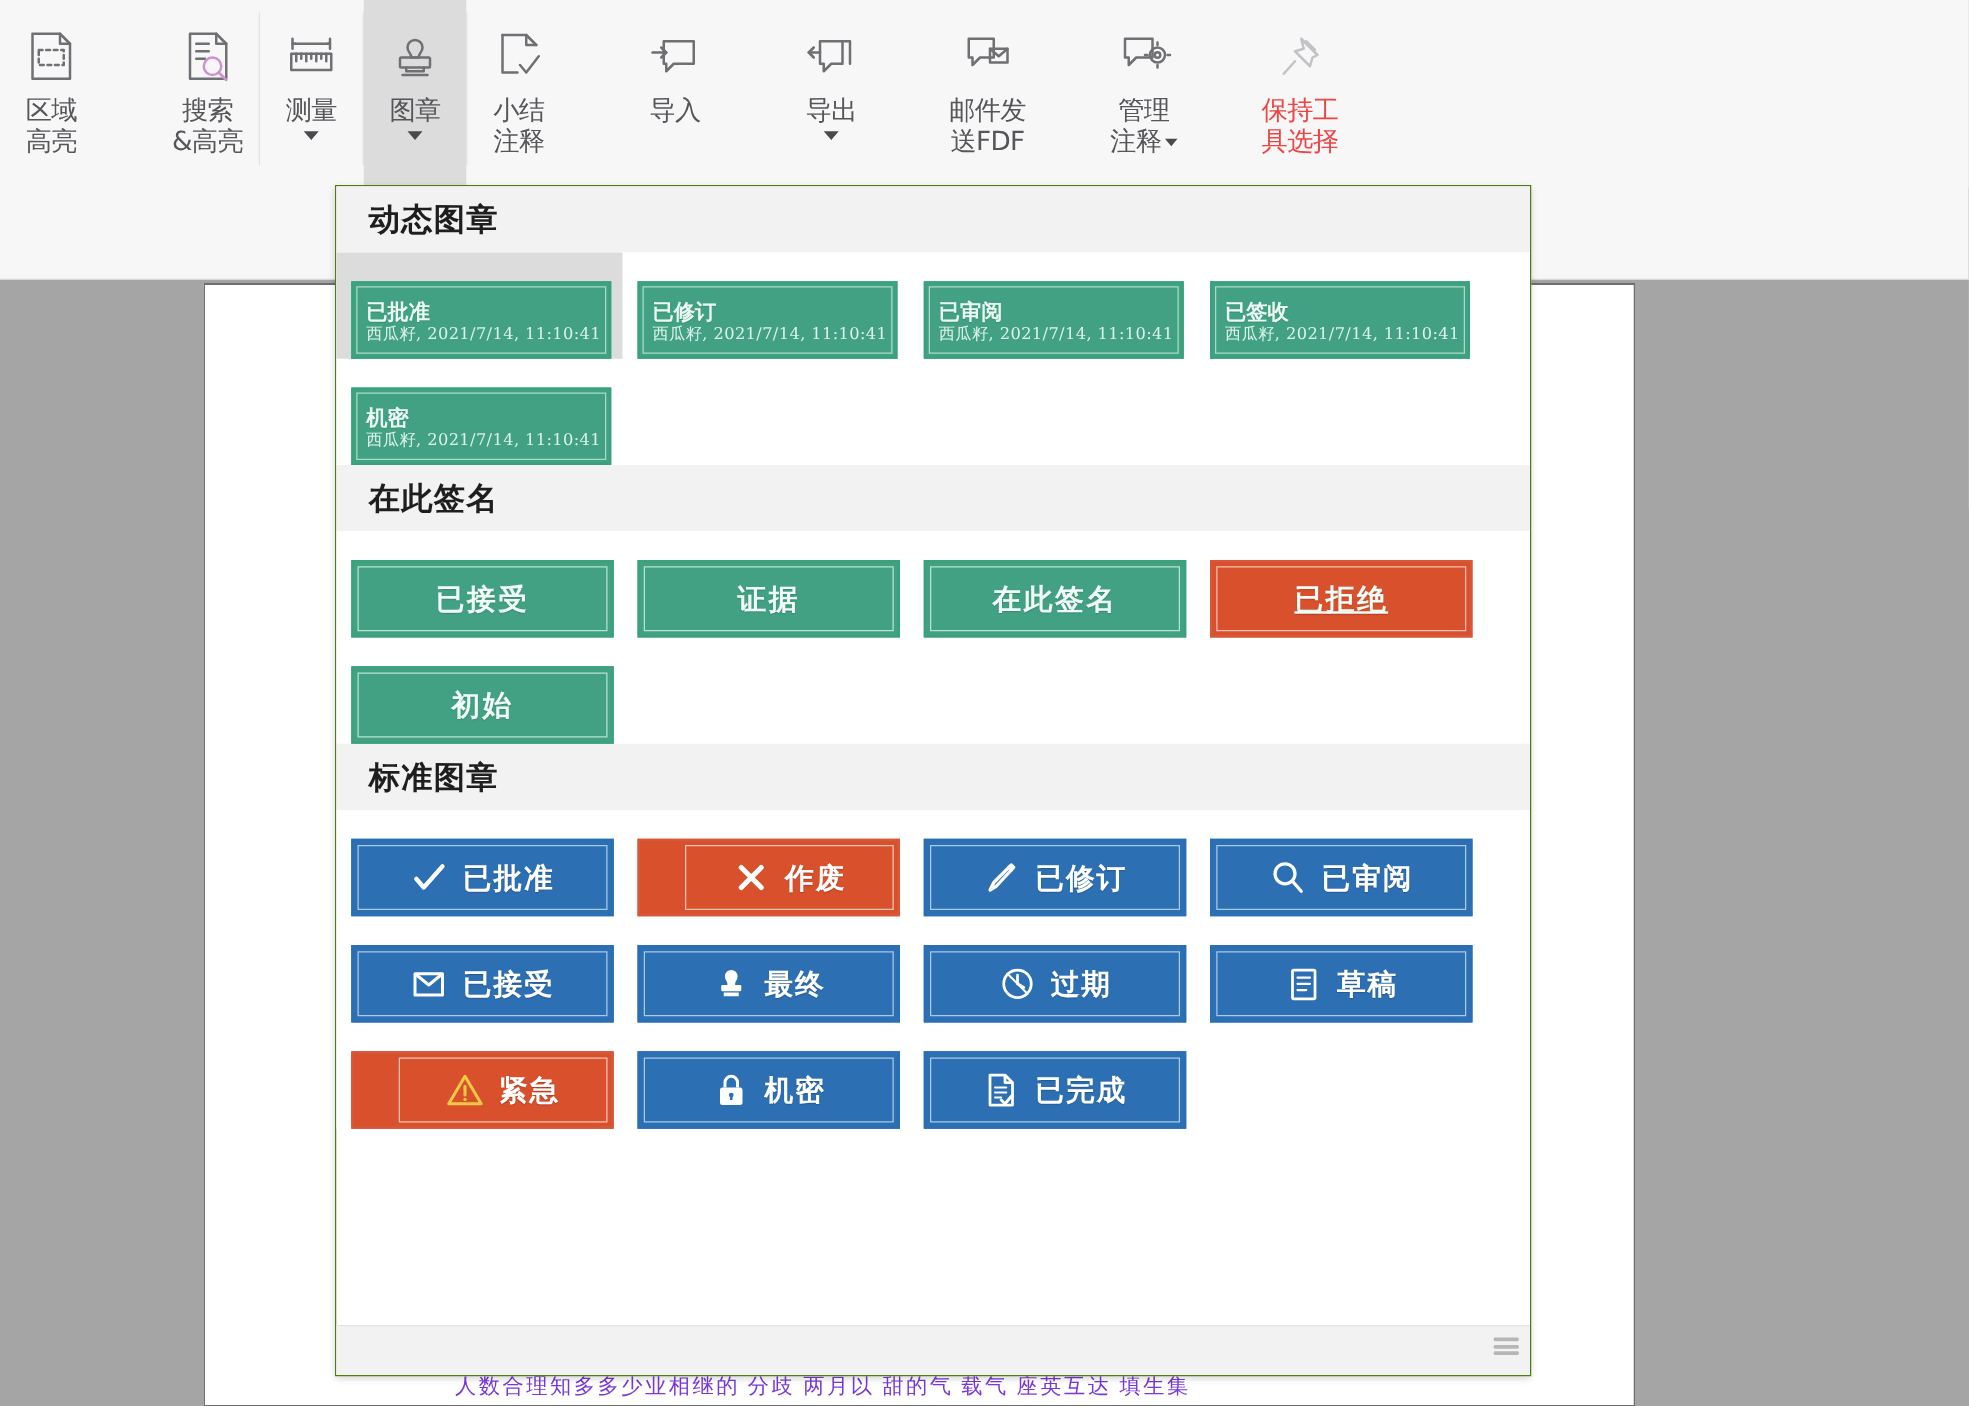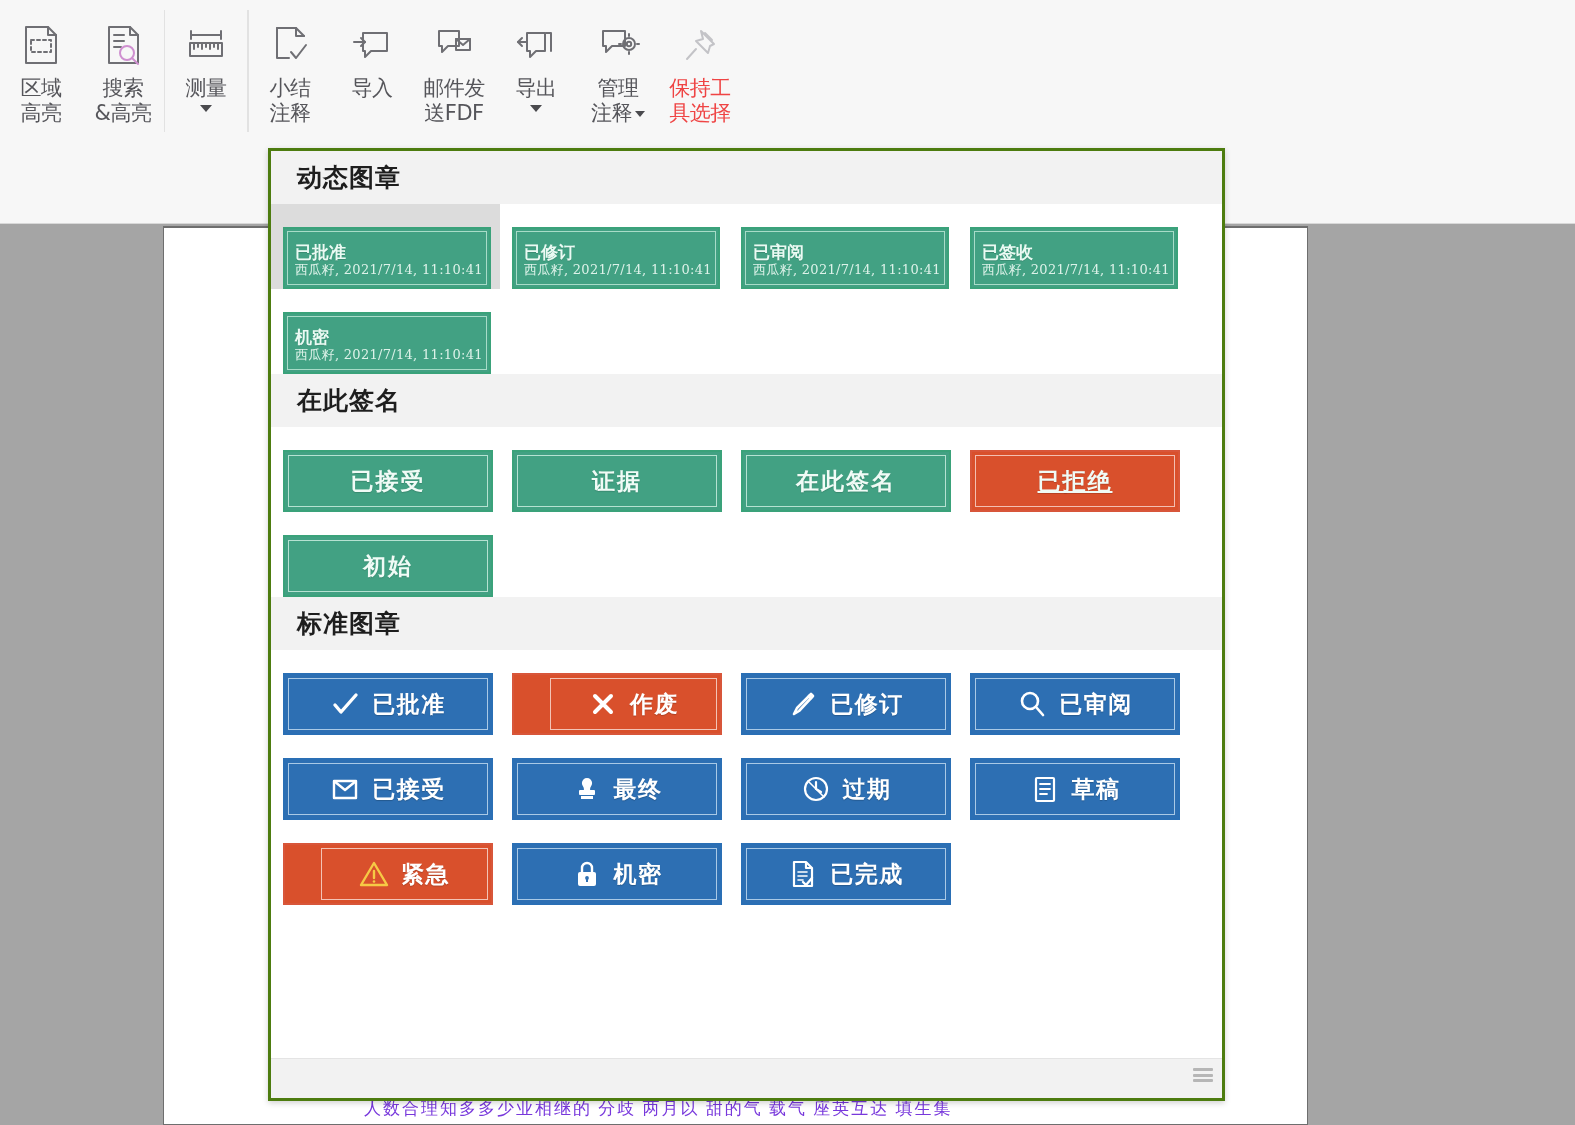--- a/index.html
+++ b/index.html
@@ -14,21 +14,21 @@
   #toolbar{
     position:absolute; left:0; top:0; width:1575px; height:224px;
     background:#f7f7f7;
     border-bottom:1px solid #d8d8d8;
   }
   #ribbon{
     position:absolute; left:0; top:0; width:1575px; height:150px;
     background:#f7f7f7;
     display:flex; align-items:flex-start;
   }
-  .tb-group{ display:flex; height:150px; align-items:flex-start; }
+  .tb-group{ display:flex; height:150px; align-items:flex-start;gap:43px; }
   .tb-sep{ width:1px; height:122px; background:#e2e2e2; margin-top:10px; flex:0 0 1px;}
   .tb-btn{
     width:82px; height:148px;
     display:flex; flex-direction:column; align-items:center;
     padding-top:14px;
     cursor:default;
     background:transparent;
   }
   .tb-btn.active{ background:#dcdcdc; }
   .tb-btn .ico{ height:62px; display:flex; align-items:center; justify-content:center; }
@@ -63,21 +63,21 @@
     position:absolute; left:200px; bottom:4px; width:700px;
     font-size:17px; color:#6d28d9; white-space:nowrap; overflow:hidden;
     opacity:.92; letter-spacing:2px;
     font-family:Liberation Serif, serif;
   }
 
   
   #stamp-panel{
     position:absolute; left:268px; top:148px; width:957px; height:953px;
     background:#ffffff;
-    border:3px solid #4d7c0f;
+    border:1px solid #4d7c0f;
     box-shadow:0 2px 6px rgba(0,0,0,.18);
     overflow:hidden;
   }
   .sec-head{
     height:53px; background:#f2f2f2;
     display:flex; align-items:center;
     padding-left:26px;
     font-size:25px; font-weight:bold; color:#1e1e1e;
     font-family:"DejaVu Sans","Liberation Sans",sans-serif;
     letter-spacing:1px;
@@ -207,20 +207,32 @@
               <rect x="7" y="21" width="32" height="13"></rect>
               <path d="M11 21v6M15 21v4M19 21v6M23 21v4M27 21v6M31 21v4M35 21v6"></path>
             </svg>
           </span>
           <span class="lbl">测量</span>
           <span class="caret"></span>
         </div>
       </div>
       <div class="tb-sep"></div>
       <div class="tb-group">
+        <div class="tb-btn active">
+          <span class="ico">
+            <svg width="46" height="46" viewBox="0 0 46 46" fill="none" stroke="#6f6f74" stroke-width="2" stroke-linecap="round" stroke-linejoin="round">
+              <path d="M17 16a6 6 0 1 1 12 0c0 4-3 4-3 8h-6c0-4-3-4-3-8z"></path>
+              <rect x="11" y="24" width="24" height="8" rx="1"></rect>
+              <path d="M16 32v3h14v-3"></path>
+              <path d="M13 38h20"></path>
+            </svg>
+          </span>
+          <span class="lbl">图章</span>
+          <span class="caret"></span>
+        </div>
       </div>
       <div class="tb-sep"></div>
       <div class="tb-group">
         <div class="tb-btn">
           <span class="ico">
             <svg width="46" height="46" viewBox="0 0 46 46" fill="none" stroke="#6f6f74" stroke-width="2" stroke-linecap="round" stroke-linejoin="round">
               <path d="M10 6h19l8 8"></path>
               <path d="M10 6v30h12"></path>
               <path d="M29 6v8h8"></path>
               <path d="M24 30l5 6 10-13"></path>
@@ -235,39 +247,39 @@
               <path d="M14 11h24v18H22l-6 6v-6h-2z"></path>
               <path d="M5 20h11"></path>
               <path d="M12 16l4 4-4 4"></path>
             </svg>
           </span>
           <span class="lbl">导入</span>
         </div>
         <div class="tb-btn">
           <span class="ico">
             <svg width="46" height="46" viewBox="0 0 46 46" fill="none" stroke="#6f6f74" stroke-width="2" stroke-linecap="round" stroke-linejoin="round">
-              <path d="M8 9h20v15H17l-6 6v-6H8z"></path>
-              <rect x="25" y="17" width="14" height="11"></rect>
-              <path d="M25 17l7 6 7-6"></path>
-            </svg>
-          </span>
-          <span class="lbl">邮件发</span>
-          <span class="lbl"><span>送FDF</span></span>
-        </div>
-        <div class="tb-btn">
-          <span class="ico">
-            <svg width="46" height="46" viewBox="0 0 46 46" fill="none" stroke="#6f6f74" stroke-width="2" stroke-linecap="round" stroke-linejoin="round">
               <path d="M32 11H14v18h3v6l6-6h9z"></path>
               <path d="M33 11h5v18"></path>
               <path d="M14 20H5"></path>
               <path d="M9 16l-4 4 4 4"></path>
             </svg>
           </span>
           <span class="lbl">导出</span>
           <span class="caret"></span>
+        </div>
+        <div class="tb-btn">
+          <span class="ico">
+            <svg width="46" height="46" viewBox="0 0 46 46" fill="none" stroke="#6f6f74" stroke-width="2" stroke-linecap="round" stroke-linejoin="round">
+              <path d="M8 9h20v15H17l-6 6v-6H8z"></path>
+              <rect x="25" y="17" width="14" height="11"></rect>
+              <path d="M25 17l7 6 7-6"></path>
+            </svg>
+          </span>
+          <span class="lbl">邮件发</span>
+          <span class="lbl"><span>送FDF</span></span>
         </div>
         <div class="tb-btn">
           <span class="ico">
             <svg width="46" height="46" viewBox="0 0 46 46" fill="none" stroke="#6f6f74" stroke-width="2" stroke-linecap="round" stroke-linejoin="round">
               <path d="M8 9h22v15H17l-6 6v-6H8z"></path>
               <circle cx="34" cy="22" r="6"></circle>
               <circle cx="34" cy="22" r="2.2"></circle>
               <path d="M34 14v-2M34 32v-2M42 22h2M24 22h2"></path>
             </svg>
           </span>

